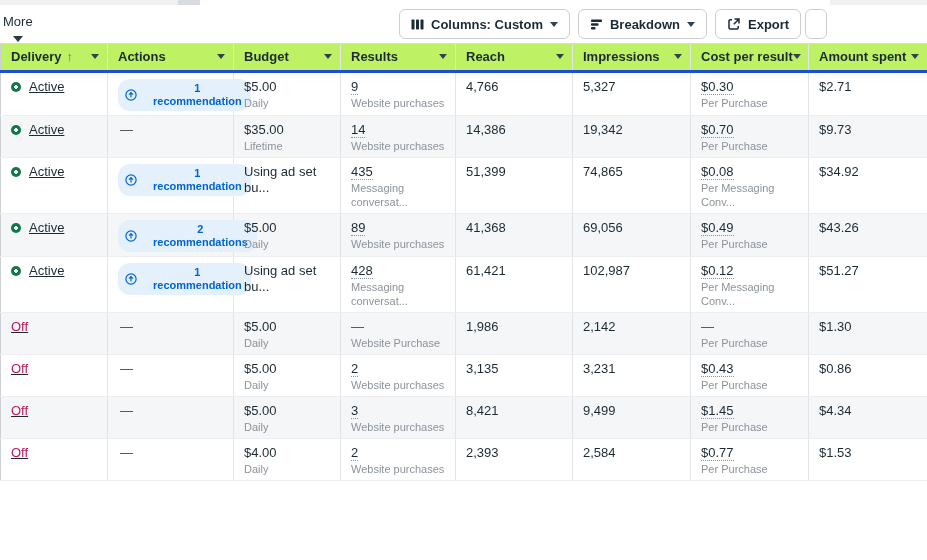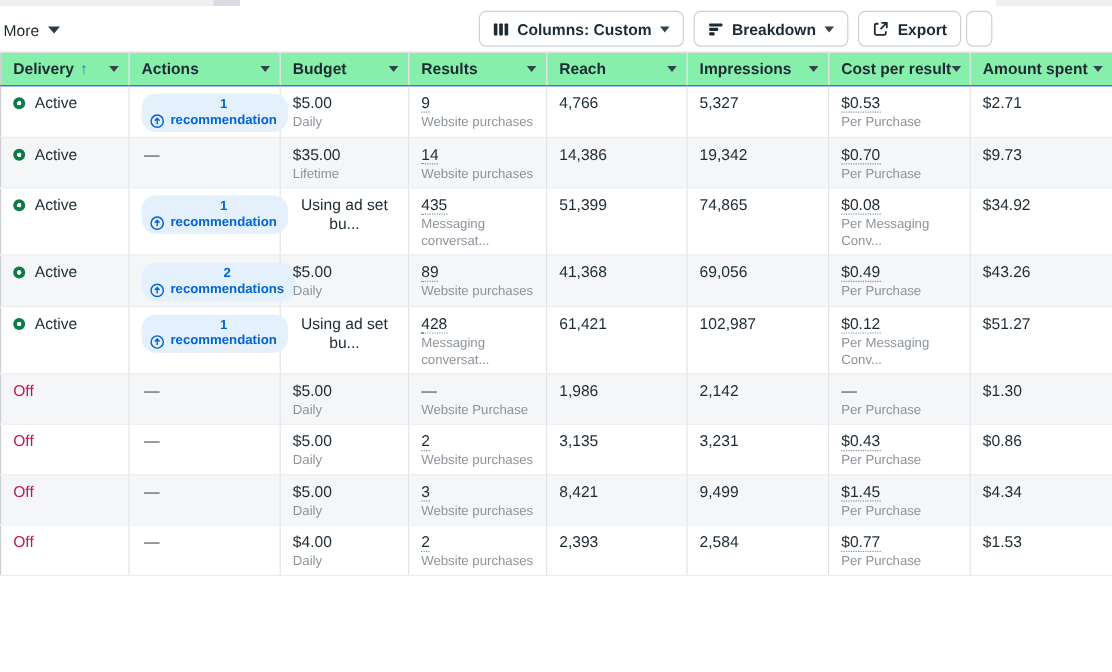--- a/index.html
+++ b/index.html
@@ -7,70 +7,70 @@
     font-family:"Liberation Sans", sans-serif; color:#1c2b33; }
 
   
   .tab-strip { position:relative; height:5px; background:#eef0f2; }
   .tab-strip .active-tab { position:absolute; left:200px; top:0; width:630px; height:5px; background:#fff; }
   .tab-strip .tab-block { position:absolute; left:178px; top:0; width:22px; height:5px; background:#d9dce0; }
 
   
   .toolbar { position:relative; height:39px; background:#fff; border-bottom:1px solid #d8dadf; }
   .more-btn { position:absolute; left:3px; top:9px; height:22px; display:inline-flex; align-items:center; gap:7px;
-    font-size:13px; color:#1c2b33; cursor:pointer; }
+    font-size:13px; color:#1c2b33; cursor:pointer;flex-direction:column; }
   .caret-down { width:0; height:0; border-left:5px solid transparent; border-right:5px solid transparent;
     border-top:6px solid #2c3a44; }
   .caret-sm { width:0; height:0; border-left:4px solid transparent; border-right:4px solid transparent;
     border-top:5px solid #33424c; }
   .btn-row { position:absolute; left:399px; top:4px; display:flex; align-items:center; gap:8px; white-space:nowrap; }
   .tb-btn { display:inline-flex; align-items:center; gap:7px; height:30px; padding:12px 11px;
     border:1px solid #ccd0d5; border-radius:6px; background:#fff; font-size:13px; font-weight:700;
     color:#1c2b33; cursor:pointer; }
   .tb-btn svg { display:block; }
   .export-group { display:inline-flex; gap:4px; }
   .tb-btn.caret-only { padding:0 10px; }
 
   
   table { border-collapse:collapse; table-layout:fixed; width:927px; border-left:1px solid #ccd0d5; }
   col.w-delivery{width:107px;} col.w-actions{width:126px;} col.w-budget{width:107px;} col.w-results{width:115px;}
   col.w-reach{width:117px;} col.w-impr{width:118px;} col.w-cost{width:118px;} col.w-spent{width:119px;}
 
-  thead th { height:27px; border-bottom:1px solid #1d4ed8; border-right:1px solid #e2e4e8;
+  thead th { height:27px; border-bottom:3px solid #1d4ed8; border-right:1px solid #e2e4e8;
     font-size:13px; font-weight:700; text-align:right; padding:0 8px 0 10px; vertical-align:middle;
-    background:#86efac; cursor:pointer; }
+    background:#bef264; cursor:pointer; }
   .th-inner { display:flex; align-items:center; }
   .th-inner .lbl { flex:0 0 auto; }
   .sort-arrow { color:#1877f2; font-weight:700; font-size:13px; margin-left:5px; }
   .th-caret { margin-left:auto; }
 
   tbody td { border-right:1px solid #e2e4e8; border-bottom:1px solid #ebedf0; vertical-align:top;
     font-size:13px; padding:6px 10px 4px 10px; }
   tbody tr { height:37px; background:#fff; }
   tbody tr:nth-child(even) { background:#f5f6f7; }
 
   .num { }
   .val { line-height:16px; color:#1c2b33; }
   .sub { line-height:14px; font-size:11px; color:#8c939b; margin-top:1px; }
   .lnk { border-bottom:1px dotted #8a9399; cursor:pointer; }
   .dash { color:#3c464d; }
 
   .c-delivery { padding-left:10px; }
-  .dl-wrap { display:flex; align-items:center; gap:8px; line-height:16px; }
+  .dl-wrap { display:flex; align-items:center; gap:8px; line-height:16px;text-decoration:underline; }
   .dot { width:10px; height:10px; border-radius:50%; flex:0 0 auto;
     background:radial-gradient(circle at 50% 50%, #ffffff 0 1.8px, #0e7a46 2px); }
   tr.row-off .dl-txt { color:#be185d; }
 
   .c-actions { text-align:center; }
   .c-actions .dash { display:inline-block; text-align:left; width:100%; padding-left:2px; }
-  .pill { display:inline-flex; align-items:flex-end; gap:5px; background:#e4f0fb; color:#0064d1;
+  .pill { display:inline-flex; align-items:center; gap:16px; background:#e4f0fb; color:#0064d1;
     border-radius:12px; padding:3px 9px 3px 7px; font-size:11px; font-weight:700; line-height:13px; cursor:pointer; }
   .pill svg { display:block; }
 
-  .c-budget.text-left { text-align:center; }
+  .c-budget.text-left { text-align:left; }
 </style>
 </head>
 <body>
 
 <div class="tab-strip">
   <div class="tab-block"></div>
   <div class="active-tab"></div>
 </div>
 
 <div class="toolbar">
@@ -215,21 +215,21 @@
       <div class="val"><span class="lnk">9</span></div>
       <div class="sub">Website purchases</div>
     </td>
     <td class="num">
       <div class="val">4,766</div>
     </td>
     <td class="num">
       <div class="val">5,327</div>
     </td>
     <td class="num">
-      <div class="val"><span class="lnk">$0.53</span></div>
+      <div class="val"><span class="lnk">$0.30</span></div>
       <div class="sub">Per Purchase</div>
     </td>
     <td class="num">
       <div class="val">$2.71</div>
     </td>
   </tr>
       <tr class="row-active">
     <td class="c-delivery">
       <span class="dl-wrap">
         <span class="dot"></span>

